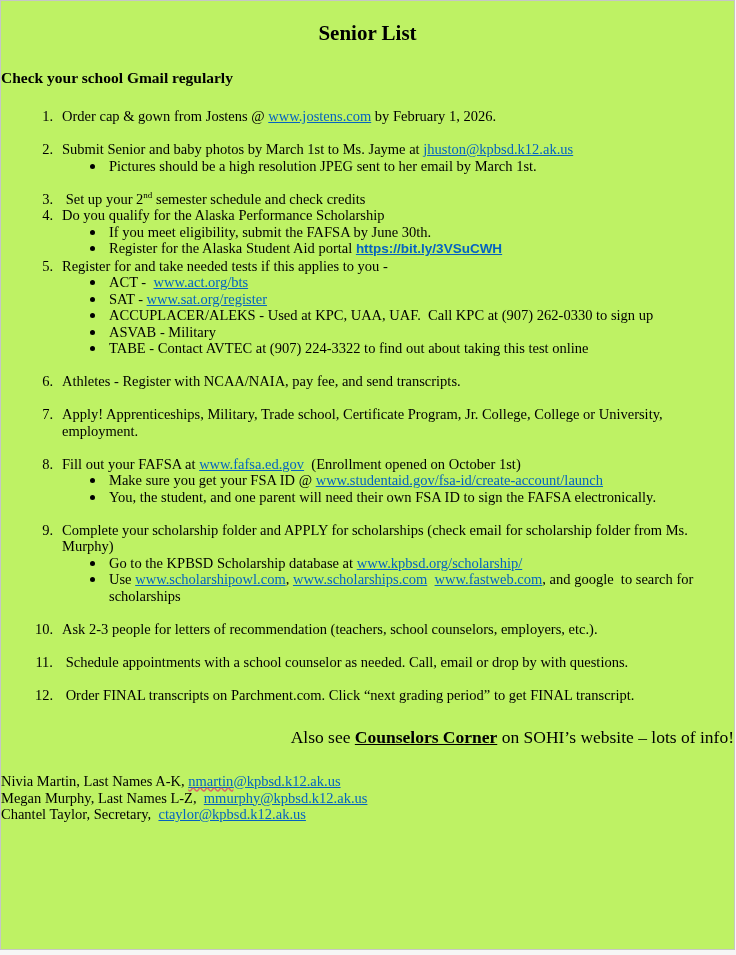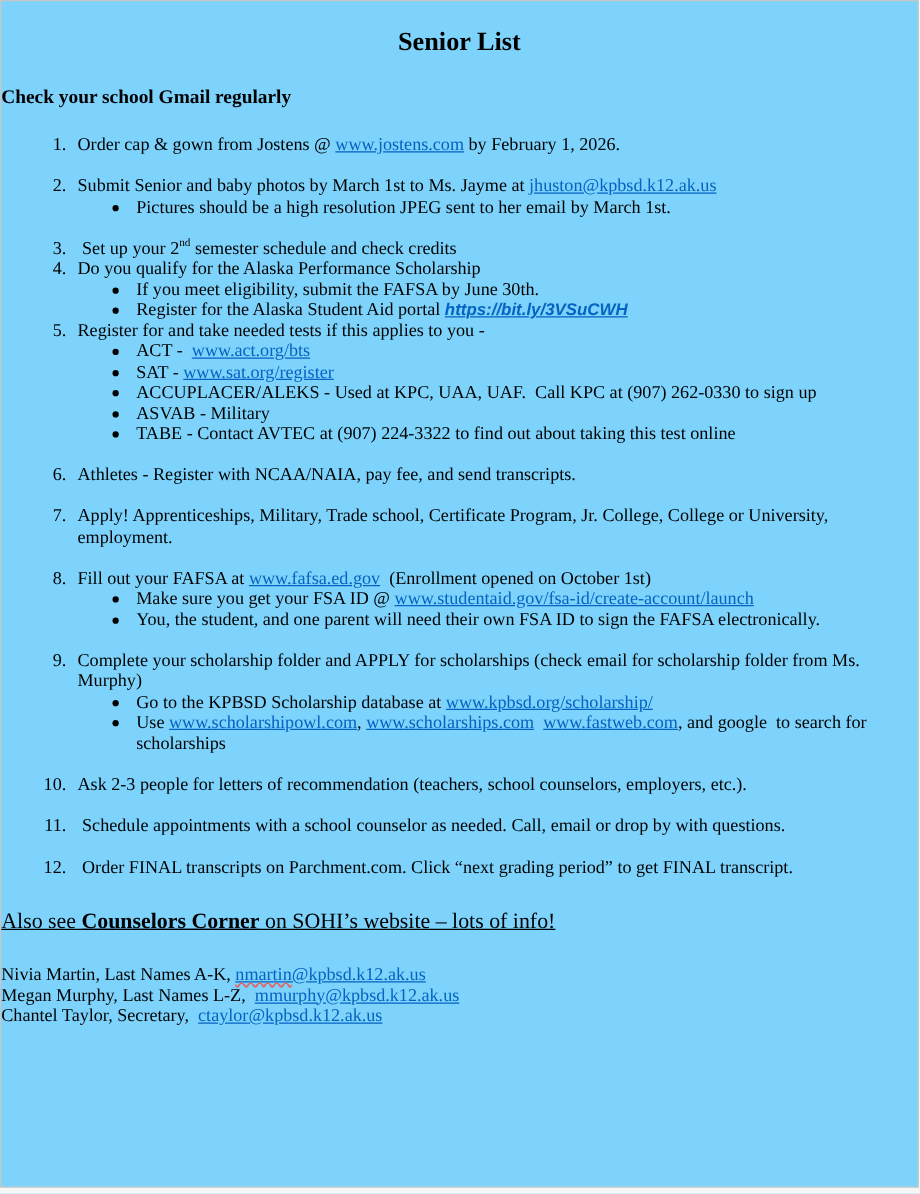--- a/index.html
+++ b/index.html
@@ -7,21 +7,21 @@
     width: 736px; height: 955px;
     background: #f6f6f6;
     font-family: "Liberation Serif", "DejaVu Serif", serif;
     color: #000;
     overflow: hidden;
   }
   .page {
     position: relative;
     width: 735px; height: 950px;
     box-sizing: border-box;
-    background: #7dd3fc;
+    background: #bef264;
     border: 1px solid #c6c6c6;
     padding-top: 20px;
   }
   .doc-title {
     margin: 0;
     text-align: center;
     font-size: 21px;
     line-height: 24px;
     font-weight: bold;
   }
@@ -62,32 +62,30 @@
     cursor: pointer;
   }
   a.run-bls {
     color: var(--link-color, #0563C1);
     font-weight: bold;
     font-family: "Liberation Sans", sans-serif;
     font-size: 13.5px;
     text-decoration: underline;
     white-space: pre-wrap;
     cursor: pointer;
-    font-style: italic;
   }
   .wavy {
     text-decoration: underline wavy var(--squiggle-color, #e06666);
     text-decoration-skip-ink: none;
   }
   .closing {
-    text-align: left;
+    text-align: right;
     font-size: 17.5px;
     line-height: 20px;
     margin-top: 24px;
-    text-decoration: underline;
   }
   .contacts {
     margin-top: 26px;
     font-size: 14.5px;
     line-height: 16.5px;
   }
 </style>
 </head>
 <body>
 

